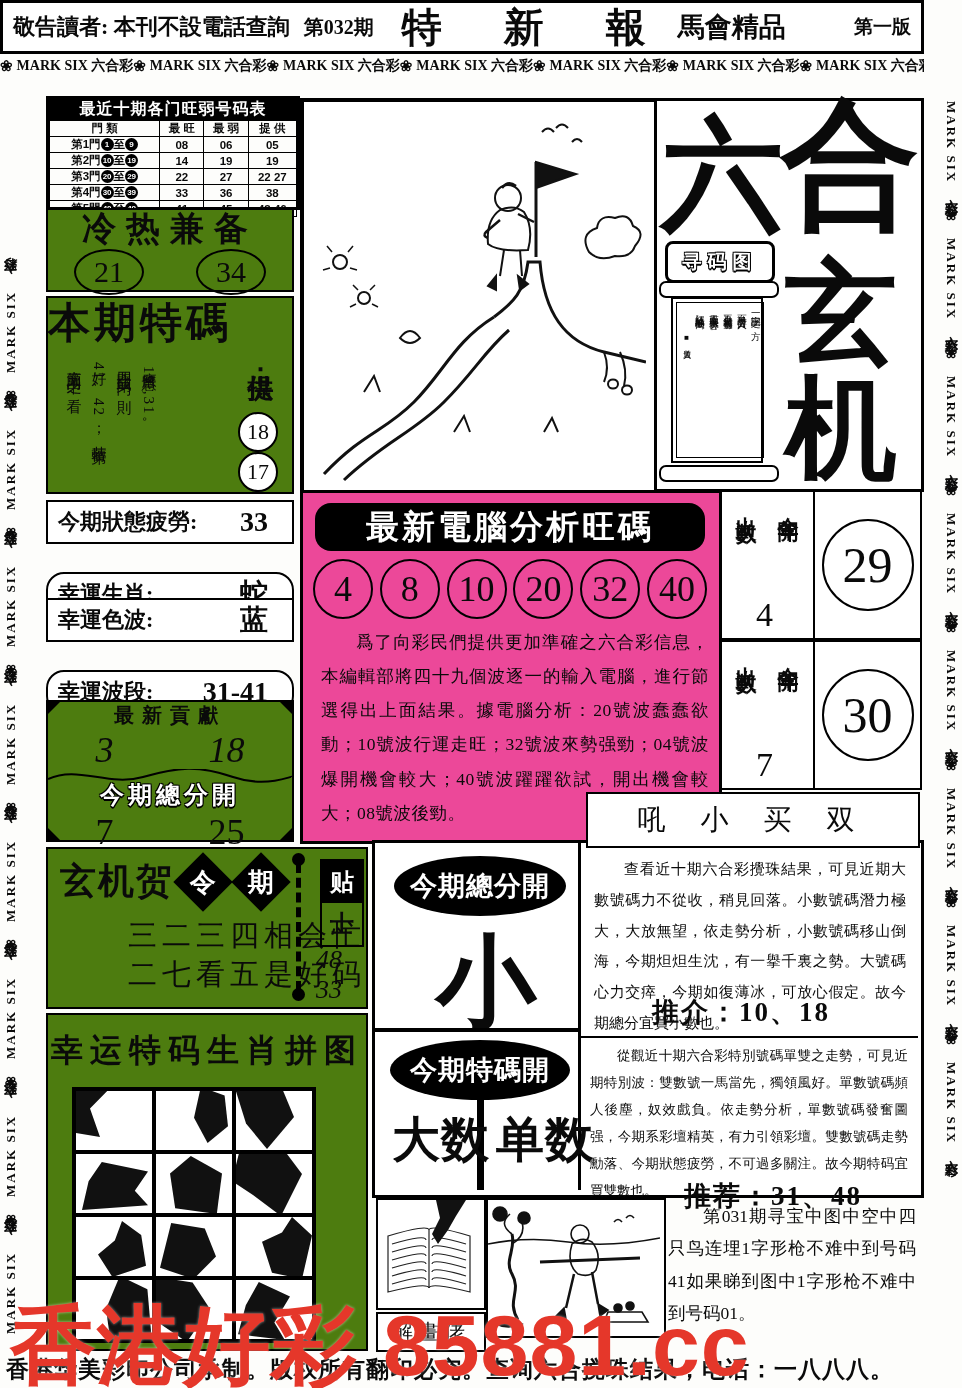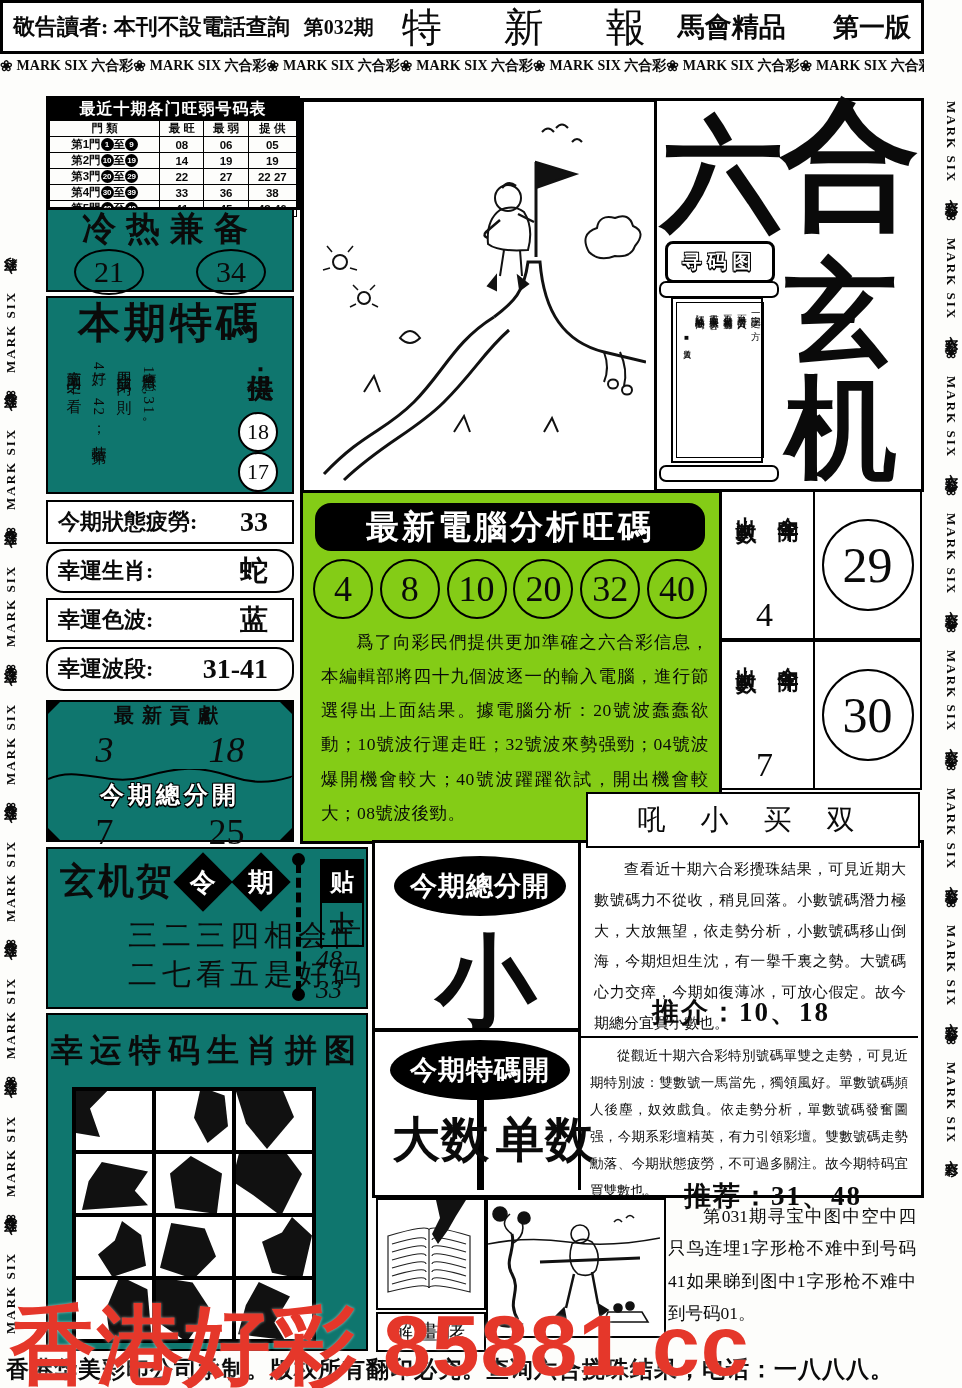--- a/index.html
+++ b/index.html
@@ -1,57 +1,57 @@
 <!DOCTYPE html>
 <html><head>
 <meta charset="utf-8">
 <style>
   html,body{margin:0;padding:0;background:#888;}
   #page{position:relative;width:962px;height:1388px;background:#fdfdfb;overflow:hidden;
         font-family:"Liberation Serif","DejaVu Serif",serif;color:#0a0a0a;}
   .abs{position:absolute;}
-  .box{position:absolute;background:#0f766e;border:2px solid #000;box-sizing:border-box;}
+  .box{position:absolute;background:#4d7c0f;border:2px solid #000;box-sizing:border-box;}
   .sans{font-family:"Liberation Sans","DejaVu Sans",sans-serif;}
   
   #masthead-bar{left:8px;top:8px;width:924px;height:54px;border:3px solid #000;display:flex;align-items:center;padding:0 10px;box-sizing:border-box;background:#fff;}
   #masthead-bar .notice{font-size:22px;font-weight:bold;}
   #masthead-bar .issue{font-size:20px;font-weight:bold;margin-left:14px;}
-  #masthead-bar .ptitle{font-size:40px;font-weight:normal;letter-spacing:26px;margin-left:28px;white-space:nowrap;}
+  #masthead-bar .ptitle{font-size:40px;font-weight:bold;letter-spacing:26px;margin-left:28px;white-space:nowrap;}
   #masthead-bar .brand{font-size:27px;font-weight:bold;margin-left:6px;white-space:nowrap;}
-  #masthead-bar .edition{font-size:26px;font-weight:bold;margin-left:auto;}
+  #masthead-bar .edition{font-size:19px;font-weight:bold;margin-left:auto;}
   #top-strip{left:8px;top:66px;width:924px;height:24px;display:flex;justify-content:space-between;align-items:center;font-weight:bold;font-size:14px;white-space:nowrap;overflow:hidden;}
   #top-strip .u{display:inline-flex;align-items:center;gap:4px;}
   .flower{font-size:15px;}
   
   .vstrip{position:absolute;top:95px;width:34px;height:1245px;writing-mode:vertical-rl;font-weight:bold;font-size:13px;letter-spacing:2px;white-space:nowrap;overflow:hidden;display:flex;}
   #strip-left{left:2px;transform:rotate(180deg);}
   #strip-right{left:926px;}
   .vstrip span{margin:6px 0;}
   
   #hotweak{left:46px;top:96px;width:248px;height:108px;border:3px solid #000;}
   #hotweak .tt{background:#000;color:#fff;font-weight:bold;font-size:16px;height:21px;display:flex;align-items:center;justify-content:center;letter-spacing:1px;}
   #hotweak table{border-collapse:collapse;width:100%;}
   #hotweak td,#hotweak th{border:1px solid #000;font-size:11.5px;text-align:center;padding:0;height:15px;font-weight:bold;}
   .rc{display:inline-flex;width:13px;height:13px;border-radius:50%;background:#000;color:#fff;font-size:8px;align-items:center;justify-content:center;font-weight:bold;vertical-align:middle;}
   
   #coldhot{left:46px;top:208px;width:248px;height:84px;}
   #coldhot .t{font-size:34px;font-weight:bold;text-align:center;letter-spacing:10px;line-height:1.1;}
   .oval-num{border:2px solid #000;border-radius:50%;width:66px;height:42px;display:flex;align-items:center;justify-content:center;font-size:30px;}
   
   #special{left:46px;top:296px;width:248px;height:198px;}
-  #special .t{font-size:42px;font-weight:bold;text-align:center;letter-spacing:4px;line-height:1.2;}
+  #special .t{font-size:42px;font-weight:bold;letter-spacing:4px;line-height:1.2;}
   #special .cols{position:absolute;left:8px;top:62px;height:128px;writing-mode:vertical-rl;font-size:15px;line-height:1.0;}
   #special .cols div{margin-left:10px;letter-spacing:2px;}
   #special .prov{position:absolute;right:14px;top:56px;writing-mode:vertical-rl;font-size:26px;font-weight:bold;}
   .small-circle{border:2px solid #000;border-radius:50%;width:36px;height:36px;display:flex;align-items:center;justify-content:center;font-size:22px;background:#fff;}
   
   .lucky{left:46px;width:248px;height:44px;display:flex;align-items:center;padding:0 10px;box-sizing:border-box;position:absolute;background:#fff;border:2px solid #000;}
   .lucky .lab{font-size:22px;font-weight:bold;white-space:nowrap;}
   .lucky .val{margin-left:auto;margin-right:14px;font-size:28px;font-weight:bold;}
-  .rounded{border-radius:18px;}
+  .rounded{border-radius:18px;margin-top:23px;}
   
   #contrib{left:46px;top:700px;width:248px;height:142px;border-radius:12px;}
   #contrib .t{font-size:20px;font-weight:bold;text-align:center;letter-spacing:8px;}
   #contrib .nums{display:flex;justify-content:space-around;font-size:36px;font-style:italic;}
   .outline-txt{color:#fff;font-weight:bold;text-shadow:-1px -1px 0 #000,1px -1px 0 #000,-1px 1px 0 #000,1px 1px 0 #000,0 2px 0 #000;}
   .cornerdeco{position:absolute;width:16px;height:16px;background:#000;}
   
   #mystery{left:46px;top:847px;width:322px;height:162px;}
   #mystery .head{display:flex;align-items:center;margin:8px 0 0 12px;}
   #mystery .pre{font-size:36px;font-weight:bold;letter-spacing:2px;}
@@ -421,21 +421,21 @@
         <div>百計千方尋入口</div>
         <div>不是豬兒福有量。</div>
         <div>南風吹來扶鼻香，</div>
         <div>紅紅綠綠盡不同。</div>
         <div class="sign">■曾道人</div>
       </div>
     </div>
     <div class="roller" style="top:364px;"></div>
   </div>
 
-  <div id="computer" class="abs" style="background:#84cc16;">
+  <div id="computer" class="abs" style="background:#ec4899;">
     <div class="bar">最新電腦分析旺碼</div>
     <div class="nums">
       <div class="nc">4</div>
       <div class="nc">8</div>
       <div class="nc">10</div>
       <div class="nc">20</div>
       <div class="nc">32</div>
       <div class="nc">40</div>
     </div>
     <div class="para">爲了向彩民們提供更加準確之六合彩信息，本編輯部將四十九個波逐一的輸入電腦，進行節選得出上面結果。據電腦分析：20號波蠢蠢欲動；10號波行運走旺；32號波來勢强勁；04號波爆開機會較大；40號波躍躍欲試，開出機會較大；08號波後勁。</div>

